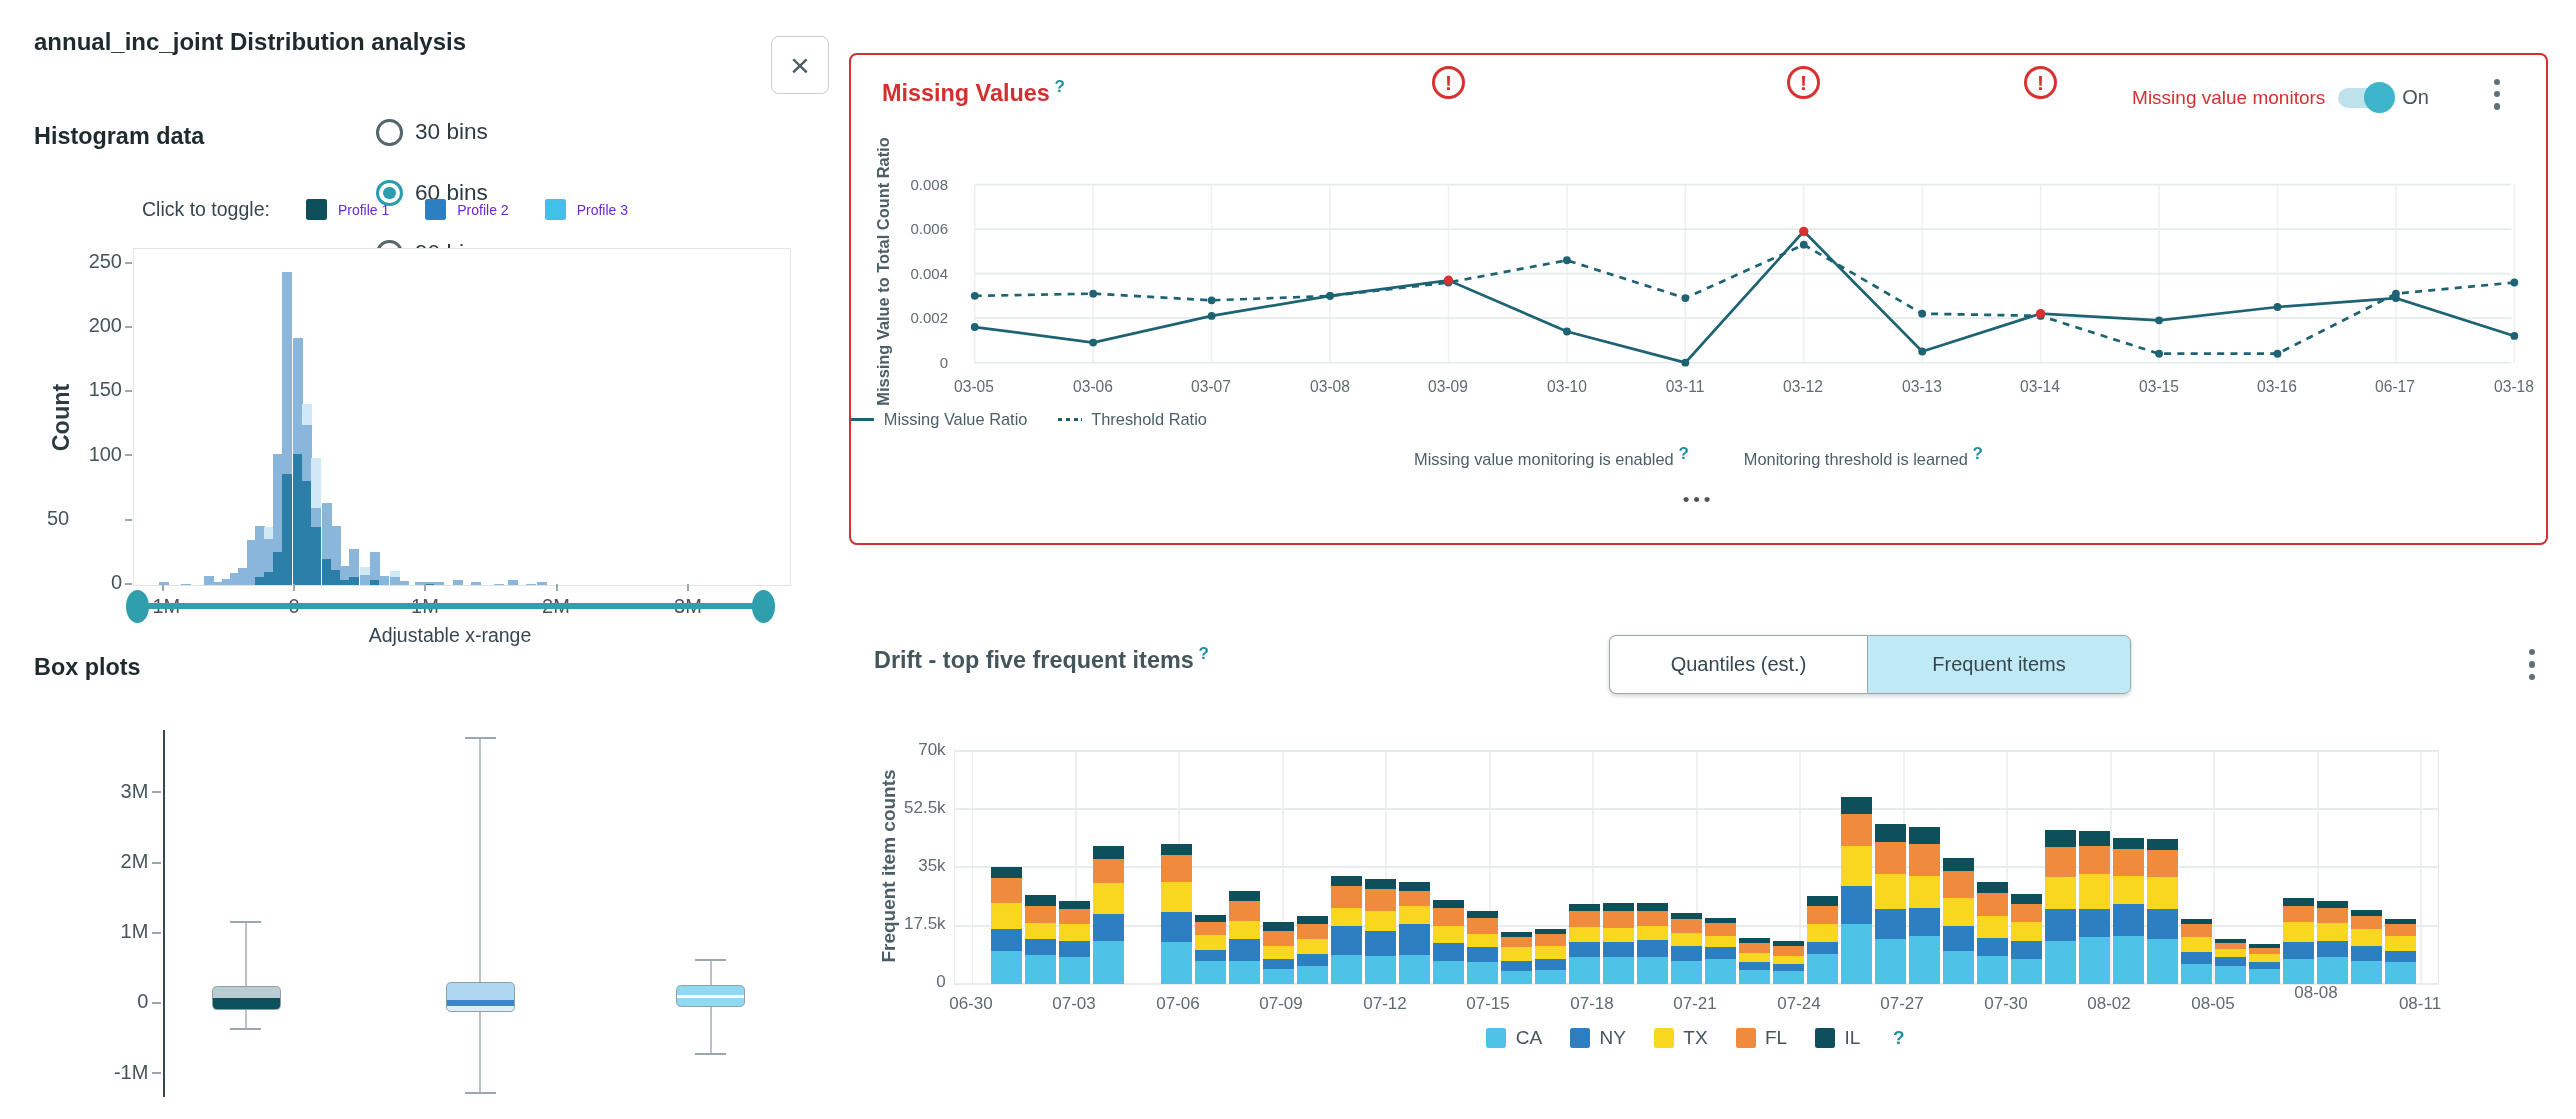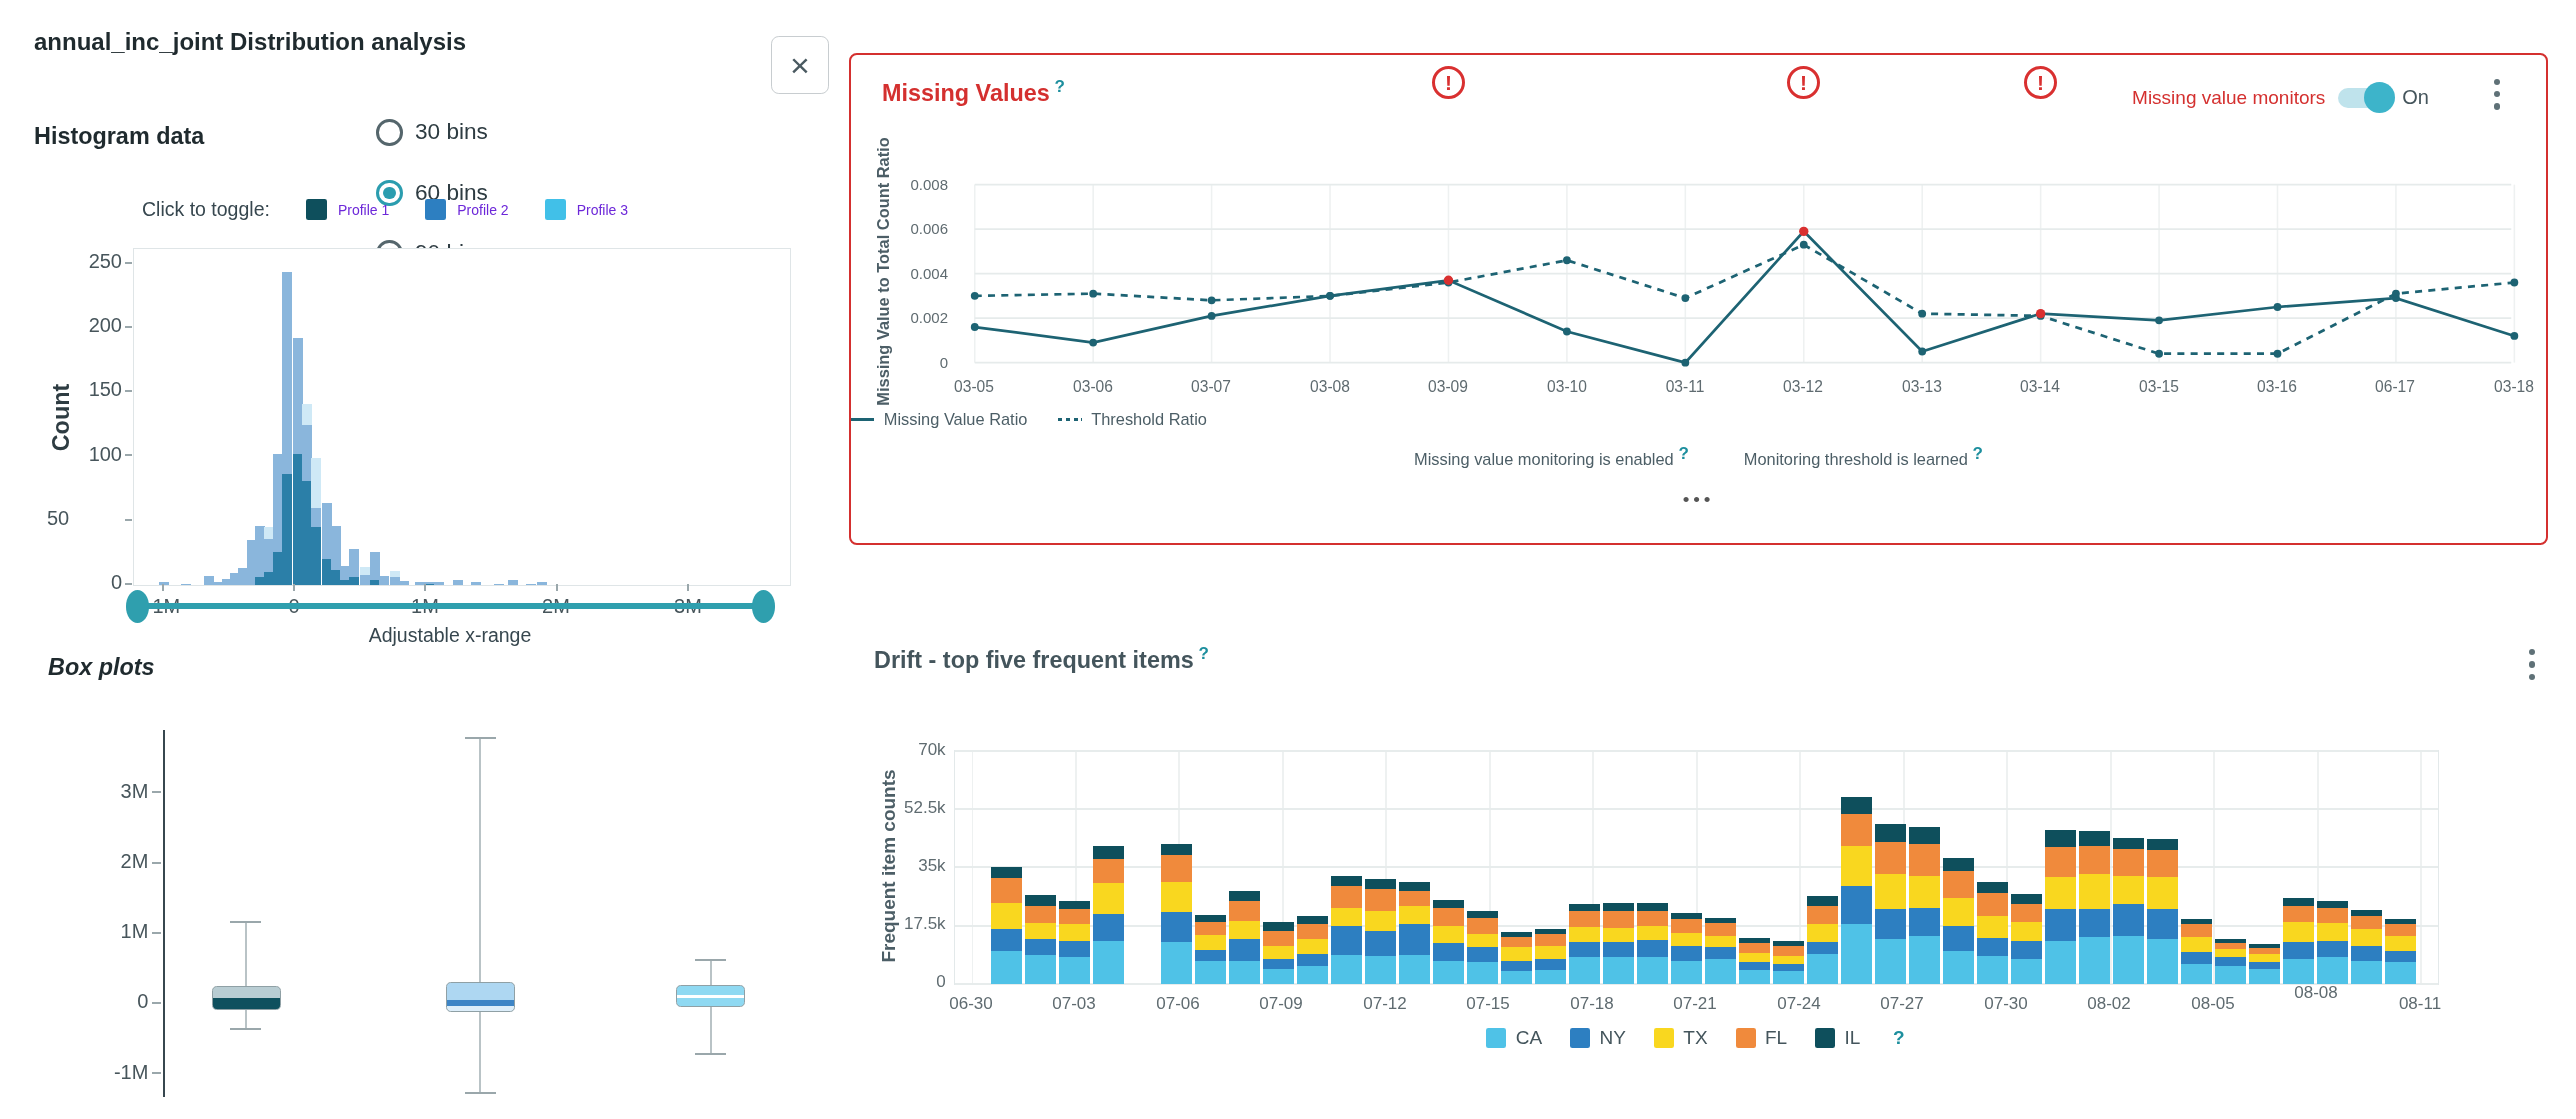--- a/index.html
+++ b/index.html
@@ -195,21 +195,21 @@
       <div class="tick-lab" style="left: 509px; top: 595px; width: 94px; text-align: center;">2M</div>
       <div class="tick-dash" style="left: 687px; top: 584px; width: 2.3px; height: 7px;"></div>
       <div class="tick-lab" style="left: 641px; top: 595px; width: 94px; text-align: center;">3M</div>
     </div>
 
   <div class="abs slider-line" style="left:137px;top:603px;width:627px;"></div>
   <div class="slider-handle" style="left:126px;top:590px;"></div>
   <div class="slider-handle" style="left:752px;top:590px;"></div>
   <div class="abs slider-label" style="left:294px;top:624px;width:312px;text-align:center;">Adjustable x-range</div>
 
-  <div class="abs section-h" style="left:48px;top:654px;font-style:italic;">Box plots</div>
+  <div class="abs section-h" style="left:34px;top:654px;">Box plots</div>
   <div class="abs" style="left:47px;top:718px;width:765px;height:394px;" id="box-chart">
       <div class="abs" style="left: 116px; top: 11.7px; width: 2.3px; height: 367px; background: rgb(55, 71, 79);"></div>
       <div class="tick-lab" style="position: absolute; left: 23.4px; width: 78px; text-align: right; top: 62px;">3M</div>
       <div class="tick-dash" style="left: 105px; top: 73px; width: 9.4px; height: 2.3px;"></div>
       <div class="tick-lab" style="position: absolute; left: 23.4px; width: 78px; text-align: right; top: 132px;">2M</div>
       <div class="tick-dash" style="left: 105px; top: 144px; width: 9.4px; height: 2.3px;"></div>
       <div class="tick-lab" style="position: absolute; left: 23.4px; width: 78px; text-align: right; top: 202px;">1M</div>
       <div class="tick-dash" style="left: 105px; top: 214px; width: 9.4px; height: 2.3px;"></div>
       <div class="tick-lab" style="position: absolute; left: 23.4px; width: 78px; text-align: right; top: 272px;">0</div>
       <div class="tick-dash" style="left: 105px; top: 284px; width: 9.4px; height: 2.3px;"></div>
@@ -344,20 +344,24 @@
         <span>Missing value monitoring is enabled<span class="help-sup">?</span></span>
         <span>Monitoring threshold is learned<span class="help-sup">?</span></span>
       </div>
     <div class="abs dots3" style="left:0;top:434px;width:1695px;text-align:center;">•••</div>
   </div>
 
   <div class="abs" style="left:849px;top:621px;width:1727px;height:499px;">
     <div class="abs drift-title" style="left:25px;top:23.4px;">
       <span>Drift - top five frequent items</span><span class="help-sup">?</span>
     </div>
+    <div class="abs btn-group" style="left:760px;top:14px;" id="drift-buttons">
+        <button class="seg-btn first">Quantiles (est.)</button>
+        <button class="seg-btn second sel">Frequent items</button>
+      </div>
     <div class="abs kebab" style="left:1675px;top:23.4px;">
         <span></span>
         <span></span>
         <span></span>
       </div>
 
     <div class="abs rot-label" style="left:-187px;top:234px;width:453px;text-align:center;font-size:19px;font-weight:700;color:#4c5e66;">Frequent item counts</div>
     <div class="abs" style="left:105px;top:129px;width:1483px;height:233px;border:0.8px solid #e3e9ea;background:#fff;" id="fi-plot">
         <div class="gridv" style="left: 16.5px;"></div>
         <div class="gridv" style="left: 120px;"></div>

